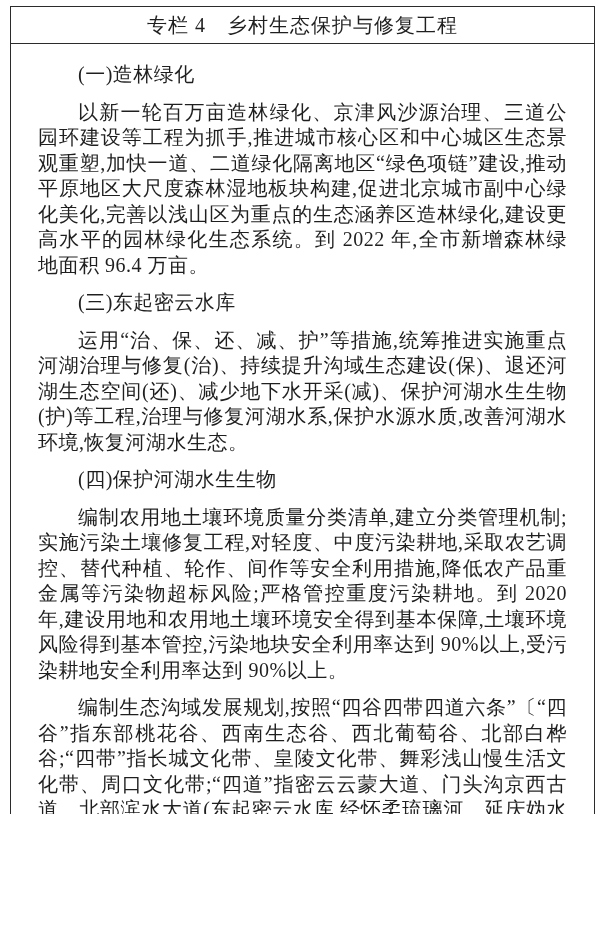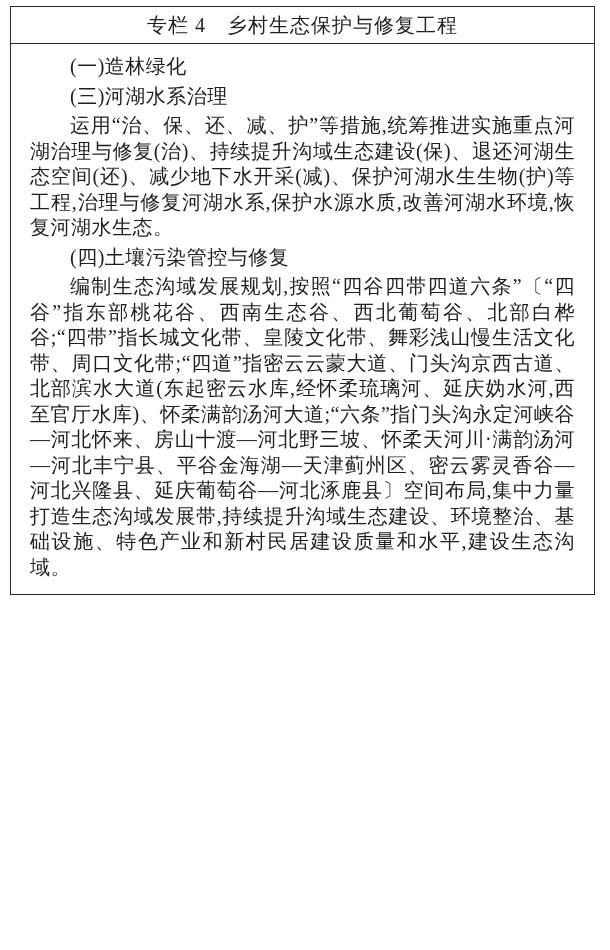--- a/index.html
+++ b/index.html
@@ -34,34 +34,36 @@
     white-space: pre;
   }
   .box-body {
     padding: 6px 15px 10px 15px;
     font-size: 20px;
     line-height: 25.5px;
     letter-spacing: 0.5px;
     text-align: justify;
   }
   .box-body p {
-    margin: 4px;
+    margin: 12px;
     text-indent: 2em;
   }
   .box-body p.heading {
     text-align: left;
   }
 </style>
 </head>
 <body>
 
 <div class="page">
   <div class="box">
     <div class="box-title">专栏 4　乡村生态保护与修复工程</div>
     <div class="box-body">
       <p class="heading">(一)造林绿化</p>
-      <p class="heading">(三)河湖水系治理</p>
+      <p class="para">以新一轮百万亩造林绿化、京津风沙源治理、三道公园环建设等工程为抓手,推进城市核心区和中心城区生态景观重塑,加快一道、二道绿化隔离地区“绿色项链”建设,推动平原地区大尺度森林湿地板块构建,促进北京城市副中心绿化美化,完善以浅山区为重点的生态涵养区造林绿化,建设更高水平的园林绿化生态系统。到 2022 年,全市新增森林绿地面积 96.4 万亩。</p>
+      <p class="heading">(三)东起密云水库</p>
       <p class="para">运用“治、保、还、减、护”等措施,统筹推进实施重点河湖治理与修复(治)、持续提升沟域生态建设(保)、退还河湖生态空间(还)、减少地下水开采(减)、保护河湖水生生物(护)等工程,治理与修复河湖水系,保护水源水质,改善河湖水环境,恢复河湖水生态。</p>
-      <p class="heading">(四)土壤污染管控与修复</p>
+      <p class="heading">(四)保护河湖水生生物</p>
+      <p class="para">编制农用地土壤环境质量分类清单,建立分类管理机制;实施污染土壤修复工程,对轻度、中度污染耕地,采取农艺调控、替代种植、轮作、间作等安全利用措施,降低农产品重金属等污染物超标风险;严格管控重度污染耕地。到 2020 年,建设用地和农用地土壤环境安全得到基本保障,土壤环境风险得到基本管控,污染地块安全利用率达到 90%以上,受污染耕地安全利用率达到 90%以上。</p>
       <p class="para">编制生态沟域发展规划,按照“四谷四带四道六条”〔“四谷”指东部桃花谷、西南生态谷、西北葡萄谷、北部白桦谷;“四带”指长城文化带、皇陵文化带、舞彩浅山慢生活文化带、周口文化带;“四道”指密云云蒙大道、门头沟京西古道、北部滨水大道(东起密云水库,经怀柔琉璃河、延庆妫水河,西至官厅水库)、怀柔满韵汤河大道;“六条”指门头沟永定河峡谷—河北怀来、房山十渡—河北野三坡、怀柔天河川·满韵汤河—河北丰宁县、平谷金海湖—天津蓟州区、密云雾灵香谷—河北兴隆县、延庆葡萄谷—河北涿鹿县〕空间布局,集中力量打造生态沟域发展带,持续提升沟域生态建设、环境整治、基础设施、特色产业和新村民居建设质量和水平,建设生态沟域。</p>
     </div>
   </div>
 </div>
 
 </body></html>

